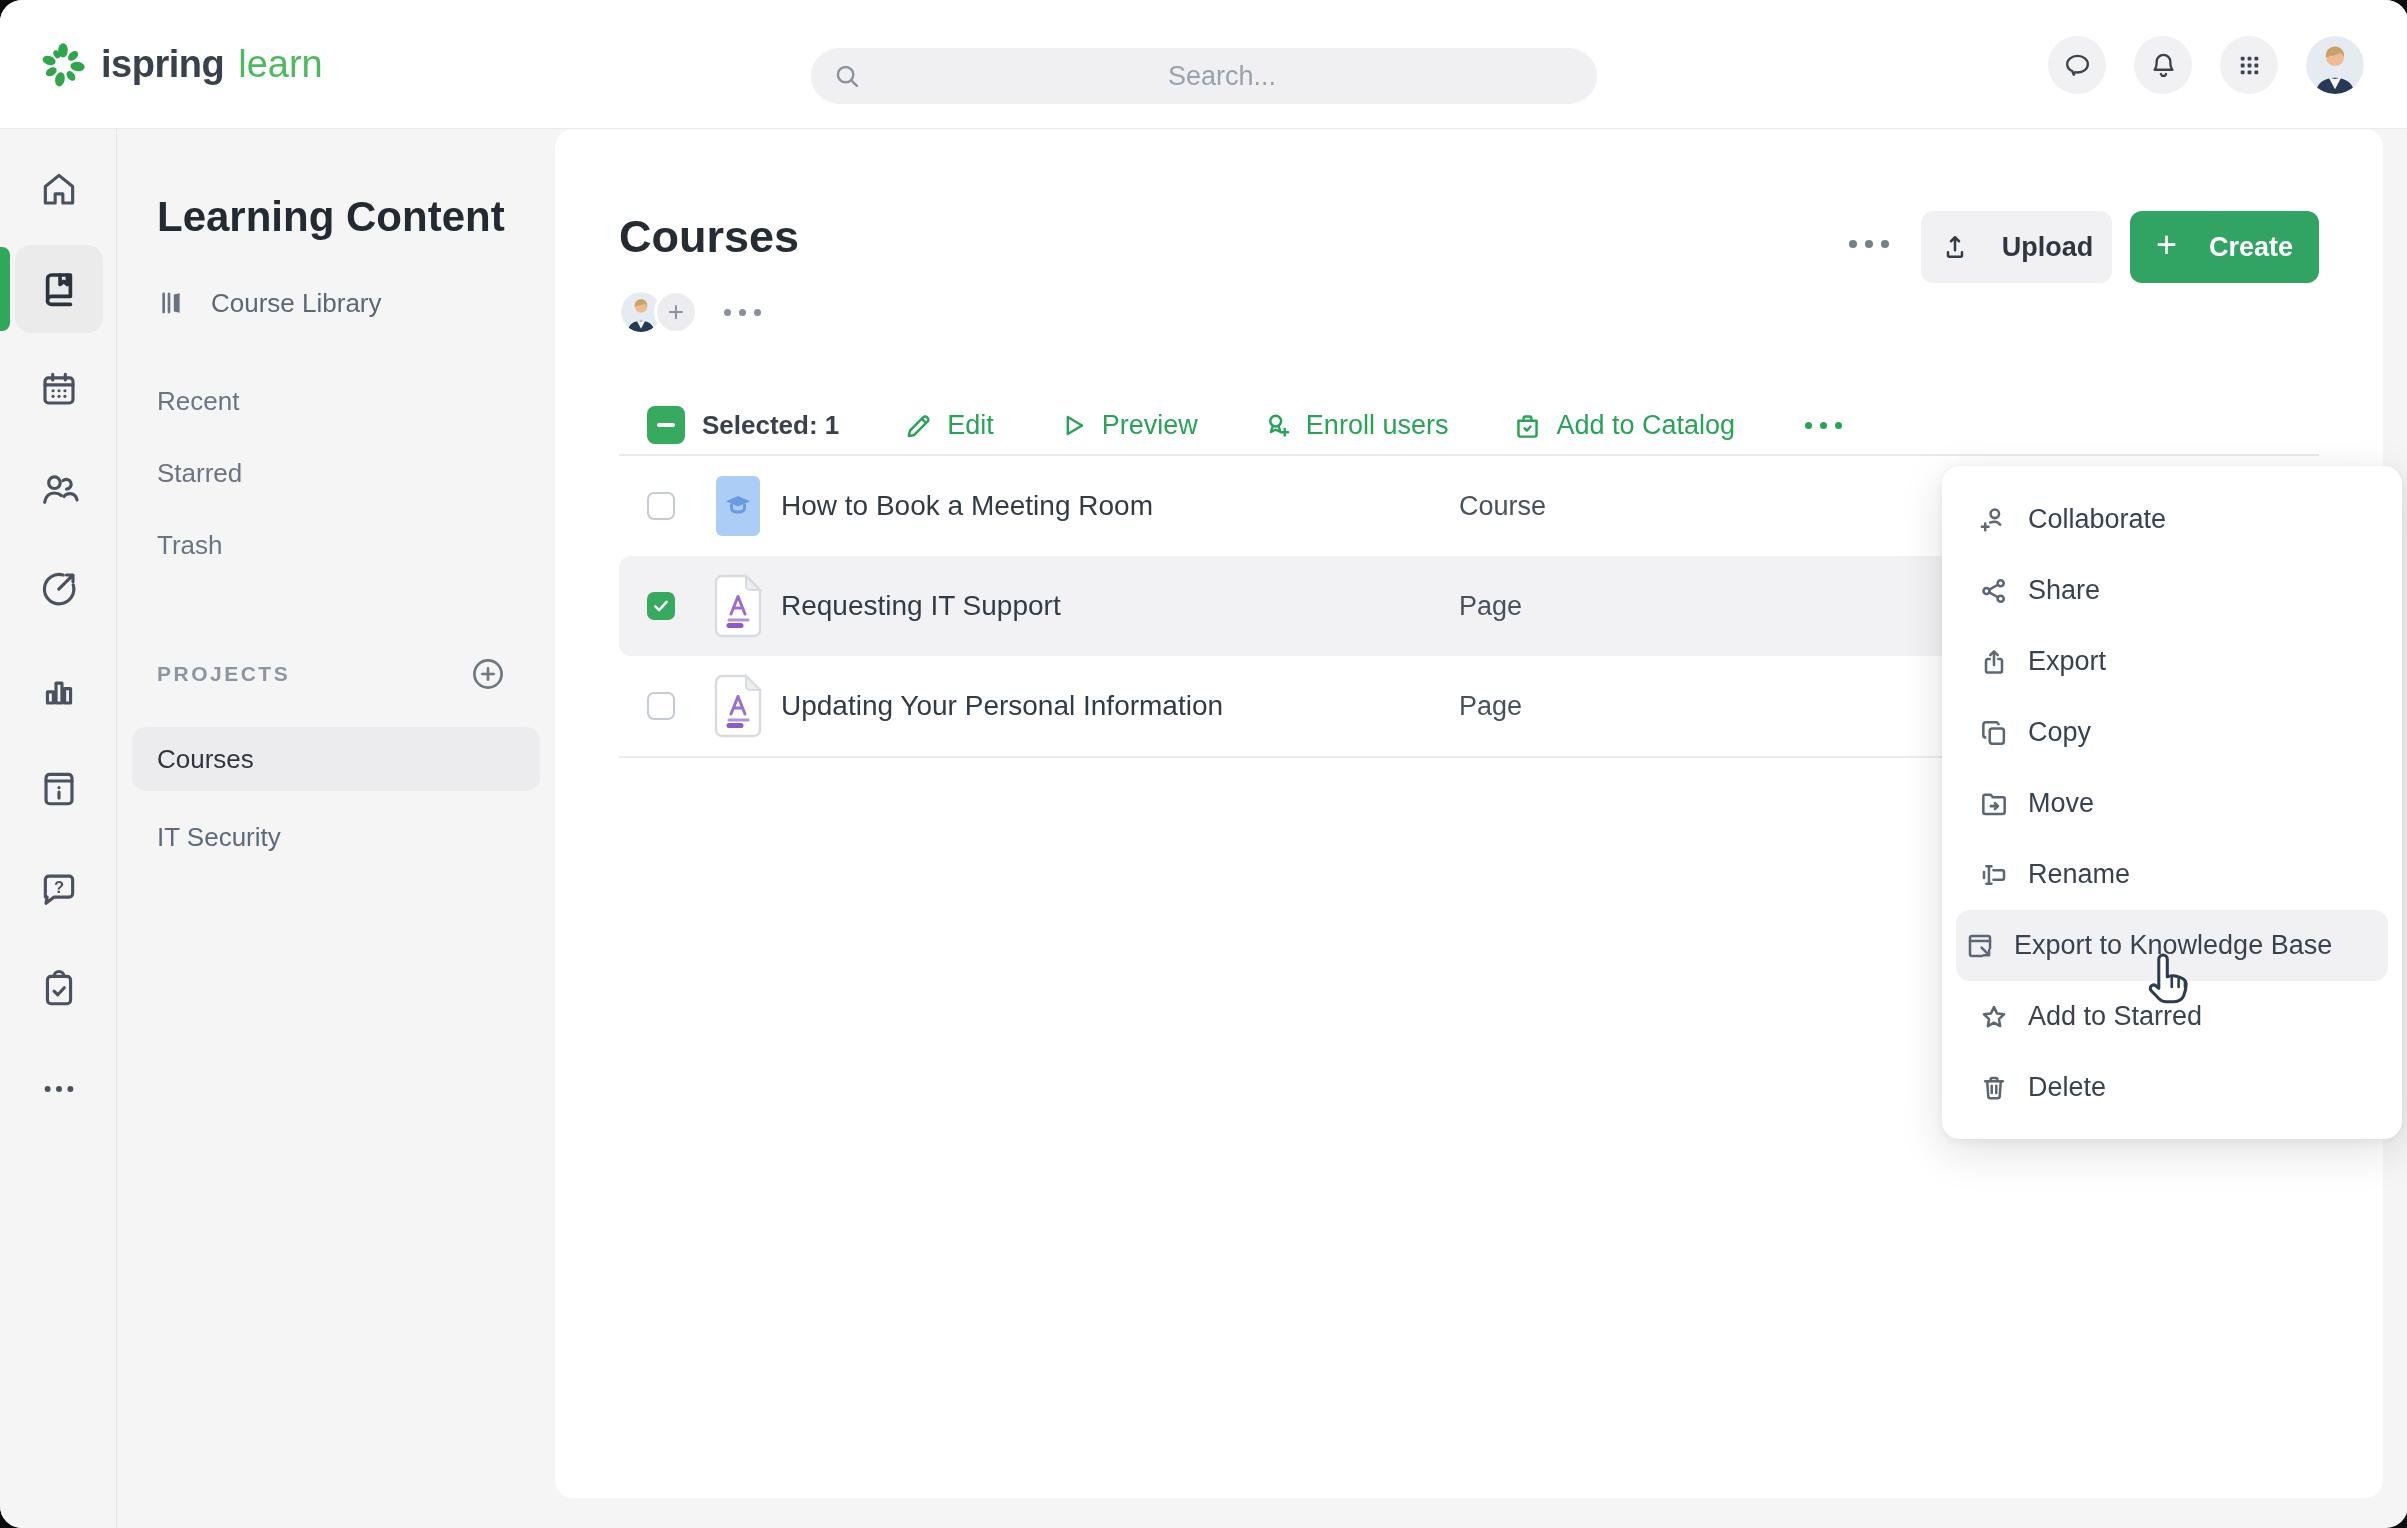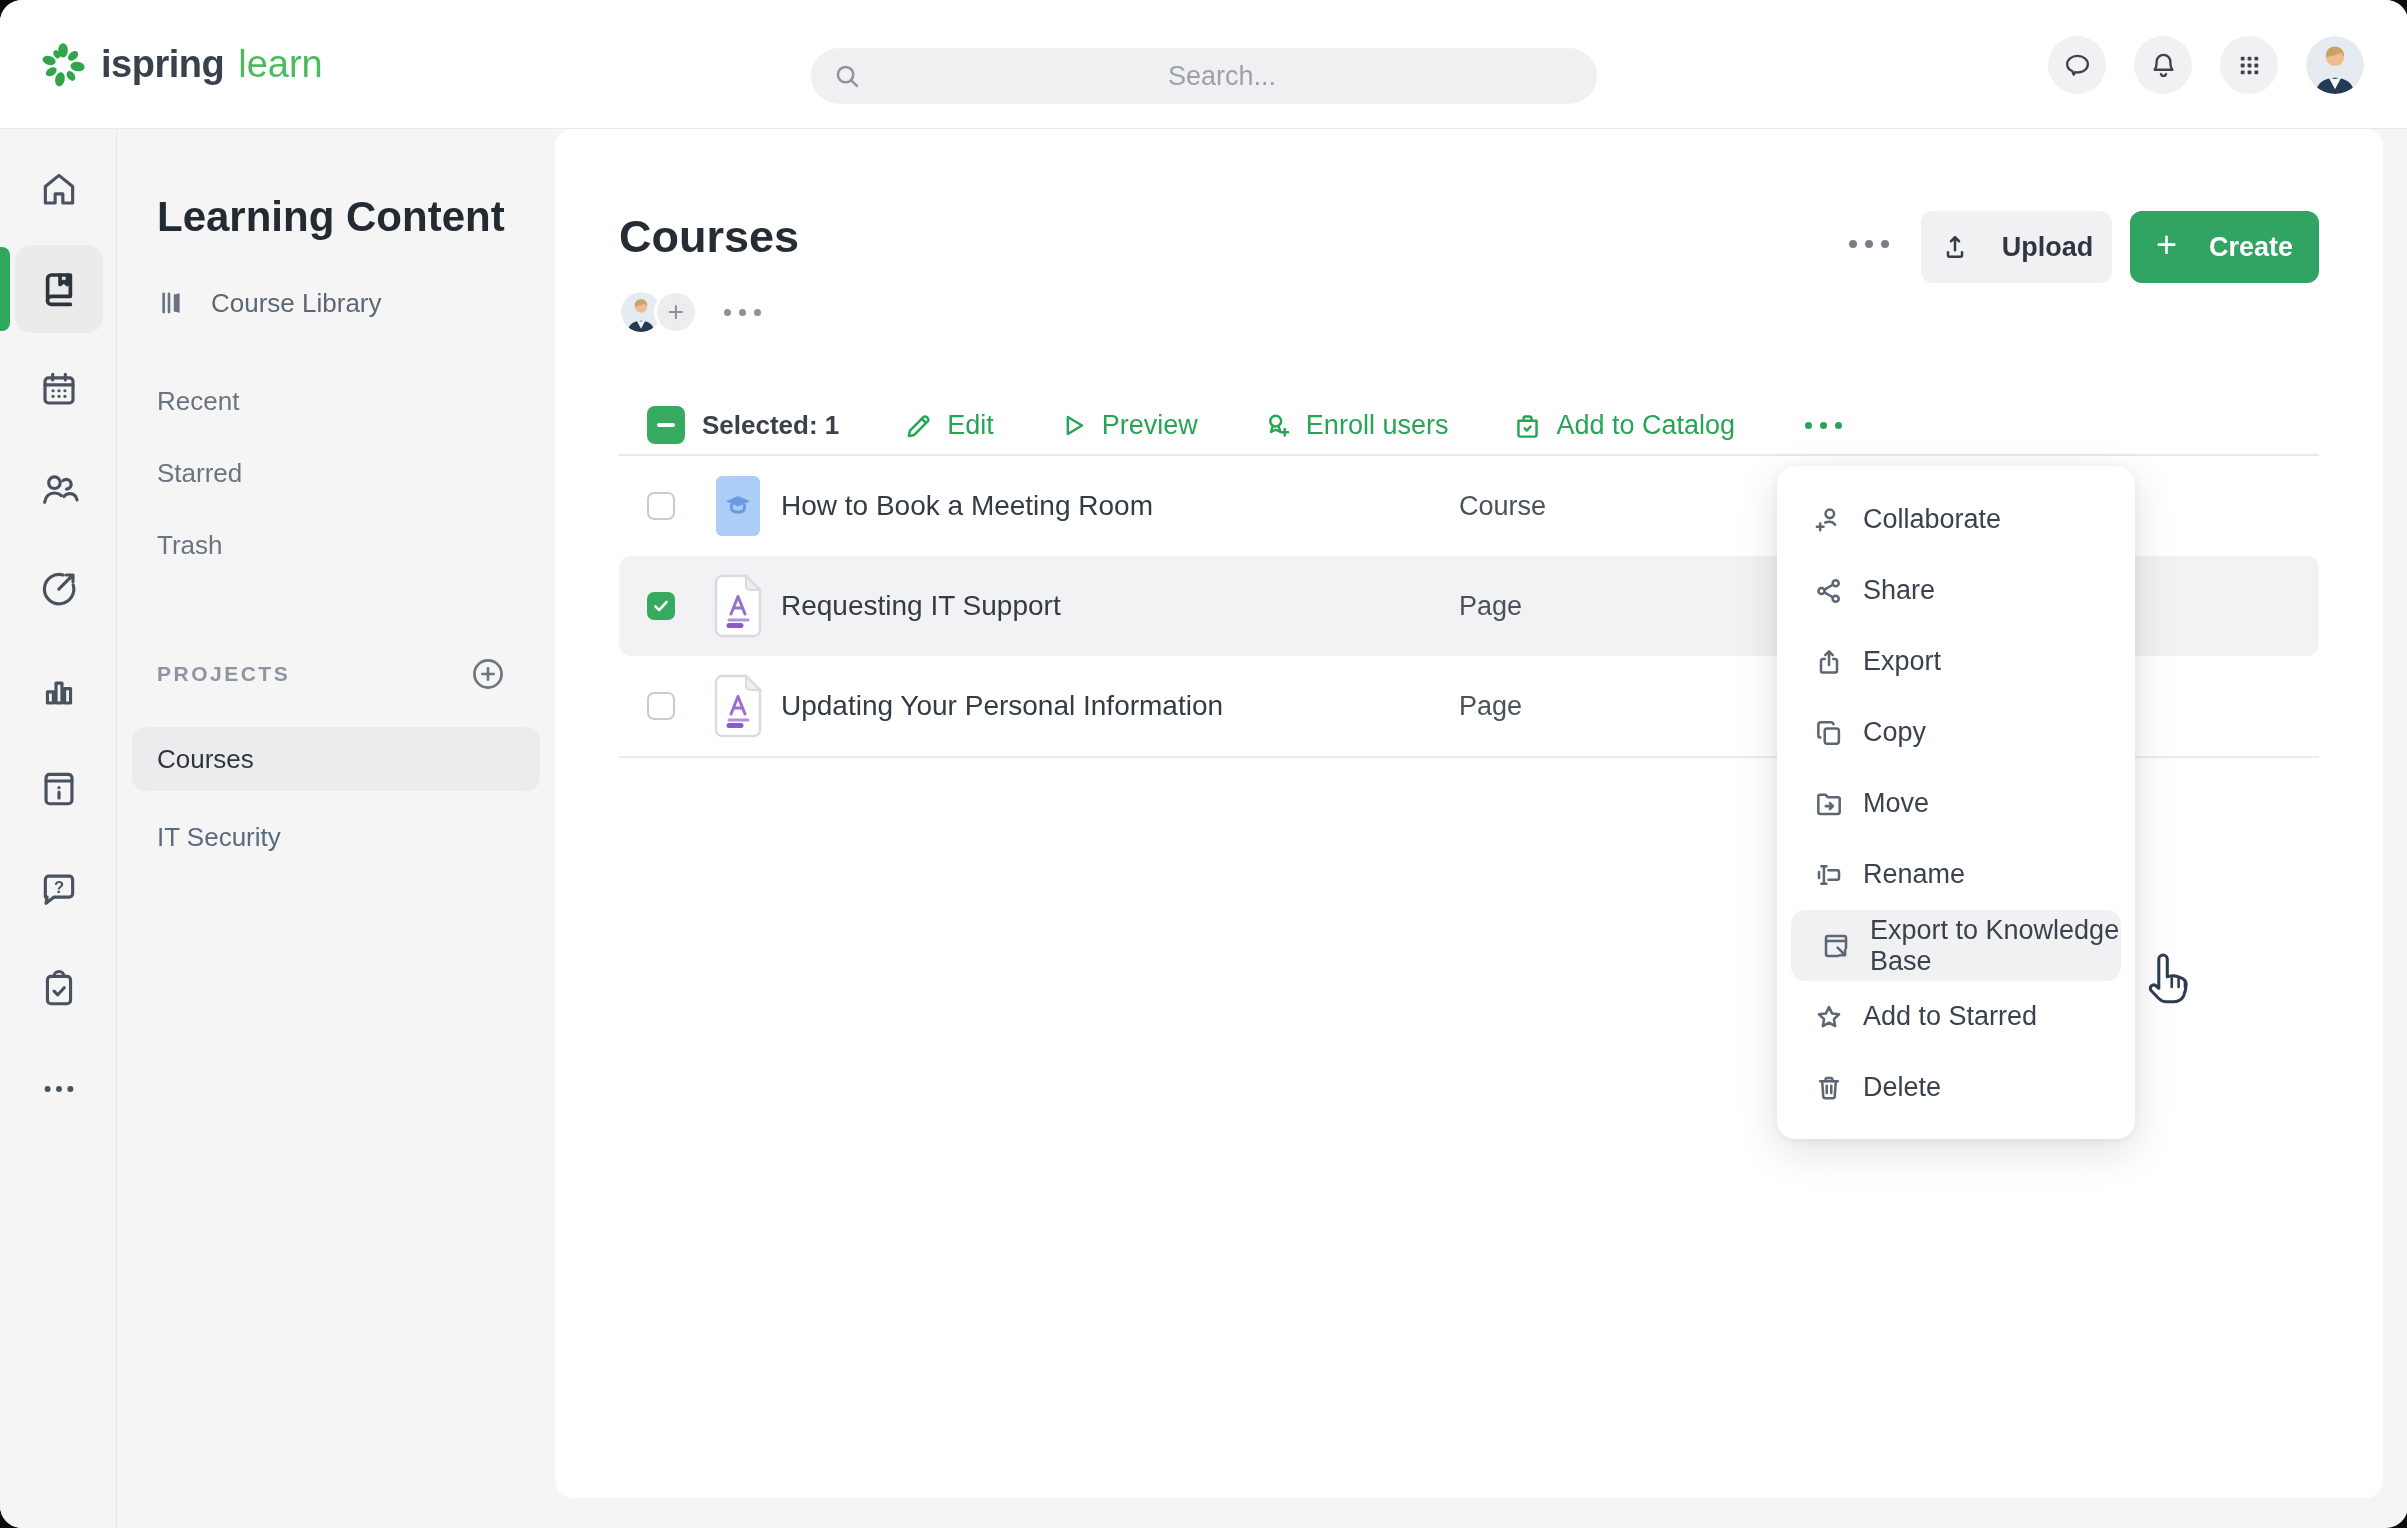--- a/index.html
+++ b/index.html
@@ -106,27 +106,27 @@
   .rows .bottomline { height:0; border-bottom:2px solid #ececee; }
   .cb-empty { width:28px; height:28px; border:2px solid #c6ccd3; border-radius:7px; background:#fff; }
   .cb-check { width:28px; height:28px; background:#36aa5e; border-radius:7px;
               display:flex; align-items:center; justify-content:center; }
   .cb-check svg { width:18px; height:18px; color:#fff; }
   .row .ficon { width:52px; height:64px; margin-left:37px; flex:none; }
   .row-title { margin-left:17px; width:678px; font-size:28px; color:#333b44; }
   .row-type { font-size:27px; color:#49515b; }
 
   
-  .menu { position:absolute; left:1777px; top:466px; width:358px; height:673px; background:#fff;
+  .menu { position:absolute; left:1942px; top:466px; width:460px; height:673px; background:#fff;
           border-radius:18px; z-index:50; padding:18px 0;
           box-shadow:0 12px 44px rgba(22,26,33,.13), 0 2px 10px rgba(22,26,33,.06); }
   .menu-item { height:71px; display:flex; align-items:center; padding-left:36px; gap:18px;
                font-size:27px; color:#39424d; }
   .menu-item svg { width:32px; height:32px; color:#5c6773; flex:none; }
-  .menu-item.active { margin:0 14px; padding-left:29px; background:#f1f1f3; border-radius:14px; }
+  .menu-item.active { margin:0 14px; padding-left:8px; background:#f1f1f3; border-radius:14px; }
   .cursor { position:absolute; left:2139px; top:947px; width:66px; height:66px; z-index:60; }
 
   svg { display:block; }
   .hiddendefs { position:absolute; width:0; height:0; overflow:hidden; }
 </style>
 </head>
 <body>
 
 <svg class="hiddendefs" xmlns="http://www.w3.org/2000/svg">
   <symbol id="sym-avatar" viewBox="0 0 48 48">

